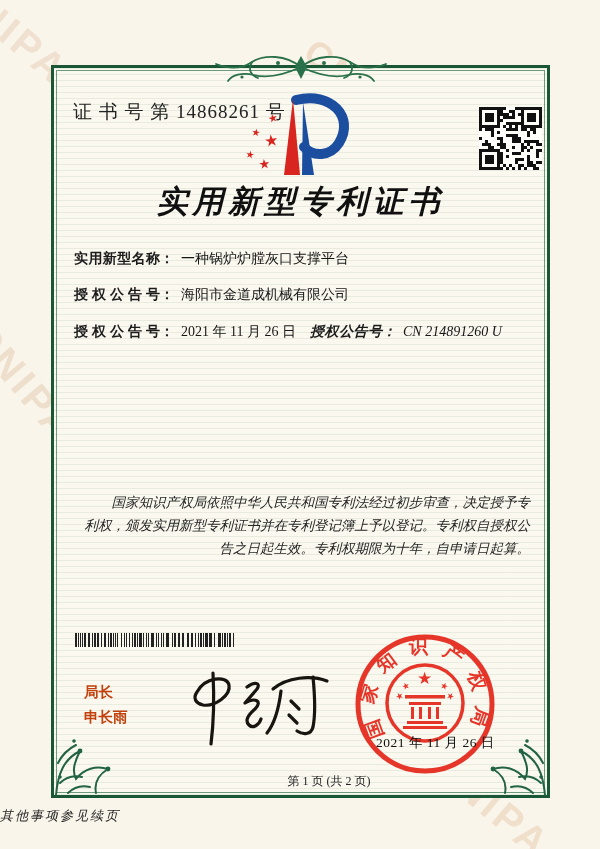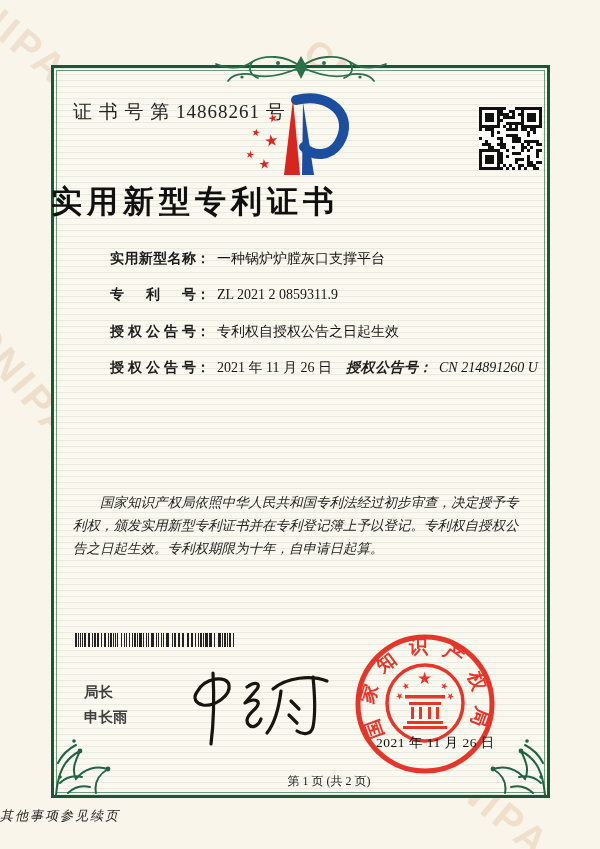--- a/index.html
+++ b/index.html
@@ -36,45 +36,45 @@
     pointer-events:none;
   }
   .cert-no{
     position:absolute;left:73px;top:99px;
     font-size:19px;letter-spacing:1px;color:#222;
   }
   .logo{position:absolute;left:243px;top:91px;}
   .qr{position:absolute;left:479px;top:107px;width:63px;height:63px;background:#fdfdfa;}
   .title{
     position:absolute;left:51px;top:181px;width:499px;
-    font-size:31px;font-weight:700;
-    letter-spacing:5px;color:#101010;
-  }
-  .fields{position:absolute;left:74px;top:250px;width:460px;font-size:14px;margin-left:36px;}
+    text-align:center;font-size:31px;font-weight:700;
+    letter-spacing:5px;color:#101010;font-style:italic;
+  }
+  .fields{position:absolute;left:74px;top:250px;width:460px;font-size:14px;}
   .frow{height:36.4px;white-space:nowrap;position:relative;}
   .flabel{
     display:inline-block;width:86px;
     font-weight:700;color:#1c1c1c;
     text-align:justify;text-align-last:justify;
     vertical-align:top;
   }
   .fcolon{font-weight:700;margin-right:7px;}
   .fvalue{color:#161616;}
   .fpair2{position:absolute;left:236px;top:0;font-style:italic;}
   .bodytext{
     position:absolute;left:73px;top:492px;width:457px;
     font-size:13.5px;line-height:22.8px;
-    font-style:italic;color:#242424;
+    font-style:italic;color:#242424;text-align:right;
   }
   .bodytext p{margin:0;text-indent:2em;}
   .barcode{position:absolute;left:75px;top:633px;width:162px;height:14px;}
   .officials{
     position:absolute;left:84px;top:680px;
     font-family:"Liberation Sans",sans-serif;
-    font-size:14.5px;font-weight:600;color:#404040;line-height:25px;
+    font-size:14.5px;font-weight:600;color:#c2410c;line-height:25px;
   }
   .signature{position:absolute;left:175px;top:660px;}
   .seal{position:absolute;left:352px;top:631px;opacity:.93;}
   .seal-date{
     position:absolute;left:376px;top:734px;
     font-size:13.5px;color:#111;letter-spacing:.5px;z-index:5;
   }
   .page-num{
     position:absolute;left:51px;top:773px;width:556px;
     text-align:center;font-size:12px;color:#222;
@@ -297,24 +297,21 @@
         <rect x="57" y="60" width="3" height="3" fill="#111"></rect>
       </svg></div>
 
   <div class="title">实用新型专利证书</div>
 
   <div class="fields">
     <div class="frow">
       <span class="flabel">实用新型名称</span><span class="fcolon">：</span><span class="fvalue">一种锅炉炉膛灰口支撑平台</span>
     </div>
     <div class="frow">
-      <span class="flabel">专利号</span><span class="fcolon">：</span><span class="fvalue">ZL 2021 2 0859311.9</span>
-    </div>
-    <div class="frow">
-      <span class="flabel">授权公告号</span><span class="fcolon">：</span><span class="fvalue">专利权自授权公告之日起生效</span>
+      <span class="flabel">授权公告号</span><span class="fcolon">：</span><span class="fvalue">海阳市金道成机械有限公司</span>
     </div>
     <div class="frow">
       <span class="flabel">授权公告号</span><span class="fcolon">：</span><span class="fvalue">2021 年 11 月 26 日</span>
       <span class="fpair2">
         <span class="flabel" style="width:72px;">授权公告号</span><span class="fcolon">：</span><span class="fvalue">CN 214891260 U</span>
       </span>
     </div>
   </div>
 
   <div class="bodytext">

